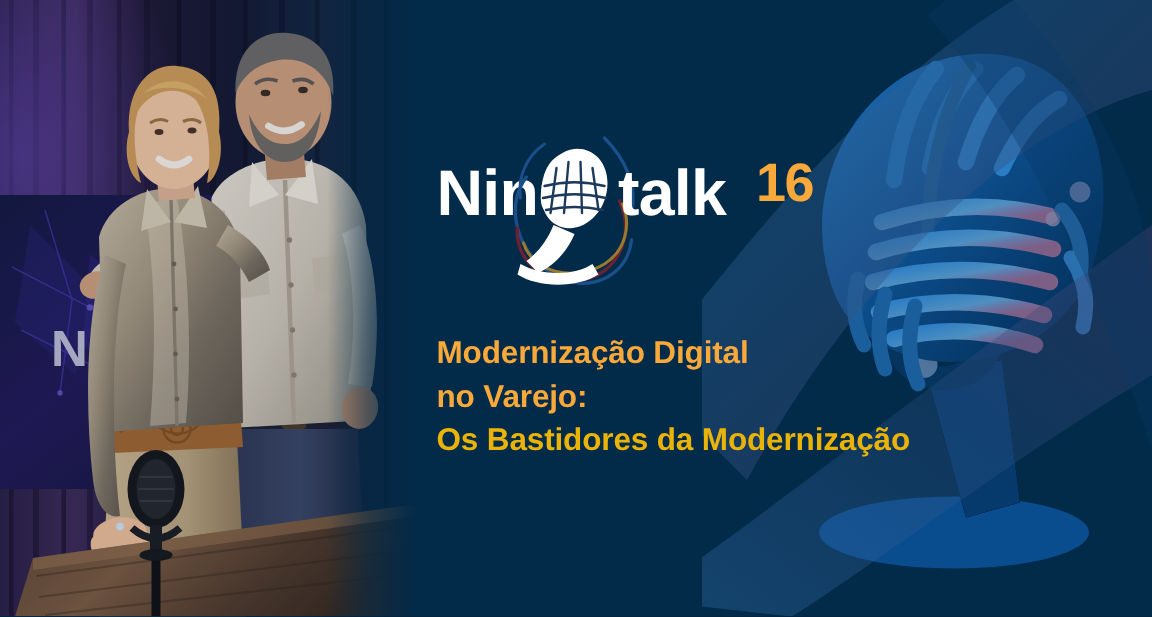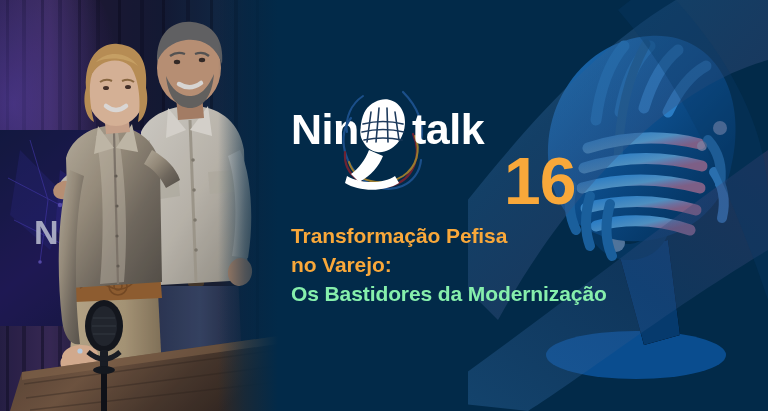--- a/index.html
+++ b/index.html
@@ -53,43 +53,42 @@
   #logo-nine { left:0px; }
   #logo-talk { left:121px; }
   #logo-mark {
     position:absolute;
     left:42px; top:-10px;
     width:96px; height:105px;
   }
   #episode-number {
     position:absolute;
     left:213px; top:4px;
-    font-size:66px;
+    font-size:36px;
     font-weight:bold;
     color:#f9a83a;
     letter-spacing:-1px;
     line-height:1;
-    margin-top:44px;
   }
 
   
   #title-block {
     position:absolute;
     left:291px; top:221px;
     width:400px;
   }
   .t-line {
     font-size:21px;
     font-weight:bold;
     line-height:29px;
     white-space:nowrap;
     letter-spacing:-0.1px;
   }
   .t-accent { color:#f9a83a; }
-  .t-white  { color:#86efac; }
+  .t-white  { color:#eab308; }
 </style>
 </head>
 <body>
 
 <div id="banner">
 
   <svg id="mic-art" viewBox="0 0 300 411" preserveAspectRatio="none">
     <defs>
       <linearGradient id="gMicBody" x1="0" y1="0" x2="1" y2="1">
         <stop offset="0%" stop-color="#1e6bb0"></stop>
@@ -442,18 +441,18 @@
         <path d="M31 50 q19 -4 38 0"></path>
       </g>
     </svg>
 
     <span class="logo-word" id="logo-talk">talk</span>
 
     <span id="episode-number">16</span>
   </div>
 
   <div id="title-block">
-    <div class="t-line t-accent">Transformação Pefisa</div>
+    <div class="t-line t-accent">Modernização Digital</div>
     <div class="t-line t-accent">no Varejo:</div>
     <div class="t-line t-white">Os Bastidores da Modernização</div>
   </div>
 
 </div>
 
 </body></html>

